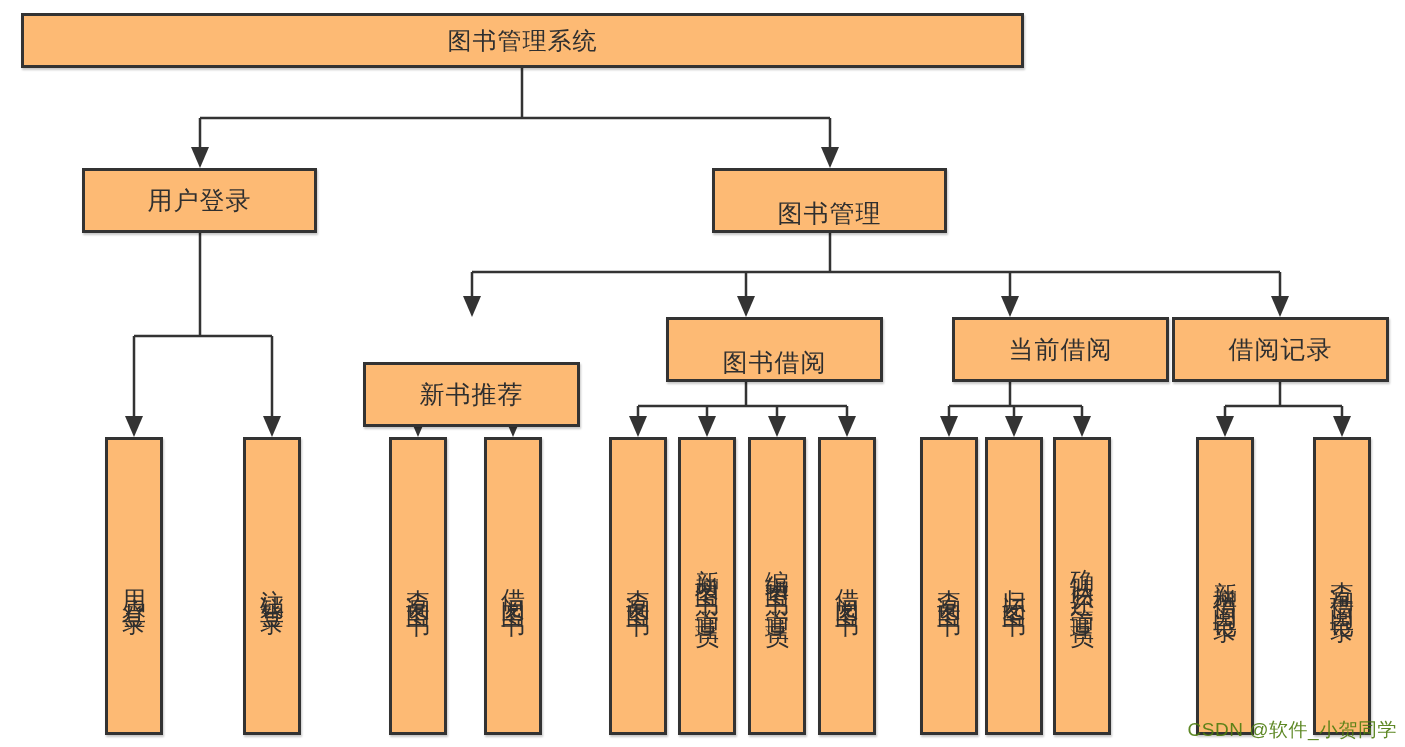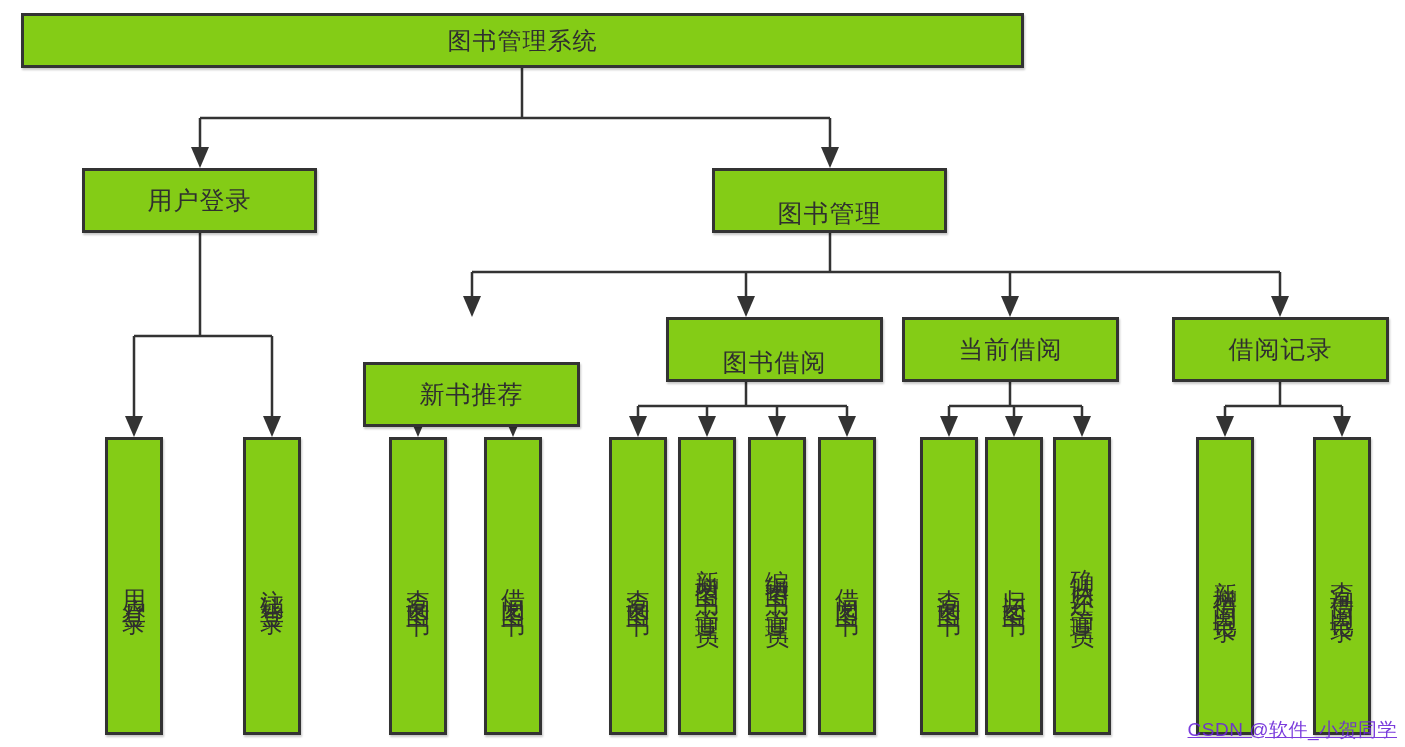--- a/index.html
+++ b/index.html
@@ -19,21 +19,21 @@
     position: absolute;
     left: 0;
     top: 0;
     width: 1405px;
     height: 747px;
     z-index: 1;
   }
   .node {
     position: absolute;
     box-sizing: border-box;
-    background: #84cc16;
+    background: #fdba74;
     border: 3px solid #333333;
     display: flex;
     align-items: center;
     justify-content: center;
     color: #2f2f2f;
     z-index: 2;
     box-shadow: 1px 2px 2px rgba(0,0,0,0.22);
   }
   .node-root {
     left: 21px; top: 13px;
@@ -63,25 +63,24 @@
     text-orientation: mixed;
     letter-spacing: 8px;
     line-height: 1;
     white-space: nowrap;
   }
   .watermark {
     position: absolute;
     right: 8px;
     bottom: 4px;
     font-size: 19px;
-    color: #6d28d9;
+    color: #4d7c0f;
     letter-spacing: 0.5px;
     z-index: 3;
     opacity: 0.9;
-    text-decoration: underline;
   }
 </style>
 </head>
 <body>
 
 <div id="canvas">
 
   <svg id="connectors" viewBox="0 0 1405 747" xmlns="http://www.w3.org/2000/svg">
     <defs>
       <polygon id="arr" points="-9,-21 9,-21 0,0" fill="#333333"></polygon>
@@ -131,21 +130,21 @@
   <div class="node node-l2" style="left:712px;align-items:flex-end;">
     <span>图书管理</span>
   </div>
 
   <div class="node node-l3" style="left:363px;margin-top:45px;">
     <span>新书推荐</span>
   </div>
   <div class="node node-l3" style="left:666px;align-items:flex-end;">
     <span>图书借阅</span>
   </div>
-  <div class="node node-l3" style="left:902px;">
+  <div class="node node-l3" style="left:952px;">
     <span>当前借阅</span>
   </div>
   <div class="node node-l3" style="left:1172px;">
     <span>借阅记录</span>
   </div>
 
   <div class="node node-leaf" style="left:105px;">
     <span class="vtext">用户登录</span>
   </div>
   <div class="node node-leaf" style="left:243px;">

